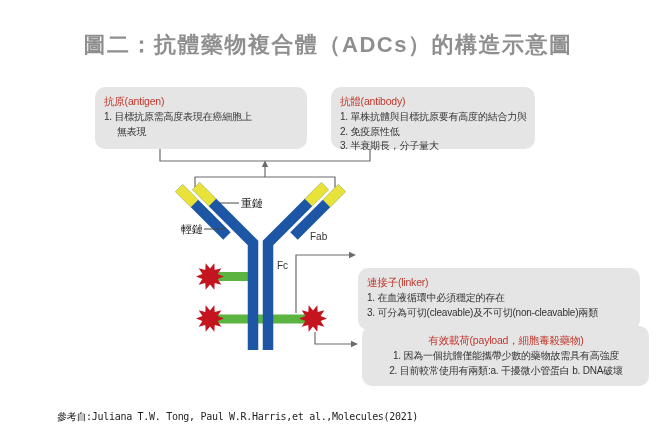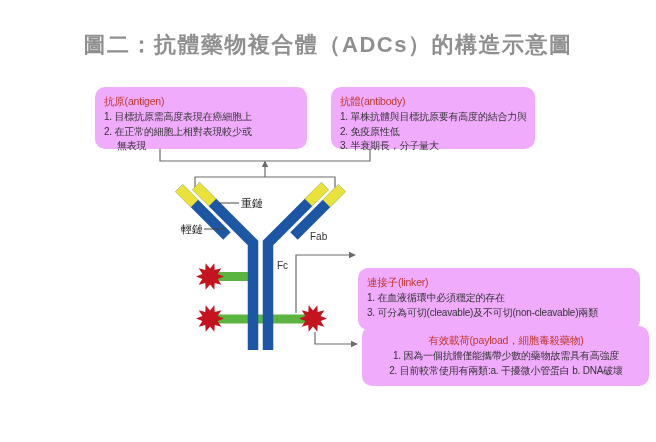--- a/index.html
+++ b/index.html
@@ -5,21 +5,21 @@
   html,body{margin:0;padding:0;background:#ffffff;}
   #stage{
     position:relative;width:656px;height:442px;background:#ffffff;overflow:hidden;
     font-family:"Liberation Sans",sans-serif;
   }
   .title{
     position:absolute;top:30px;left:0;width:656px;text-align:center;
     font-size:22px;letter-spacing:1.5px;color:#8f8f8f;font-weight:600;
   }
   .info-box{
-    position:absolute;background:#f0abfc;border-radius:10px;
+    position:absolute;background:#e5e5e5;border-radius:10px;
     padding:7px 8px 6px 9px;font-size:10px;line-height:14.5px;color:#333333;
     letter-spacing:-0.2px;box-sizing:border-box;
   }
   .box-header{color:#c0382e;font-size:10.5px;line-height:15px;margin-bottom:1px;white-space:nowrap;overflow:hidden;}
   .line{white-space:nowrap;overflow:hidden;}
   .line.cont{padding-left:13px;}
   #box-antigen {left:95px; top:87px; width:212px;height:62px;}
   #box-antibody{left:331px;top:87px; width:204px;height:62px;}
   #box-linker  {left:358px;top:248px;width:282px;height:62px;margin-top:20px;}
   #box-payload {left:362px;top:326px;width:287px;height:60px;text-align:center;}
@@ -78,21 +78,20 @@
     <text class="chain-label" x="241" y="207">重鏈</text>
     <path class="pointerline" d="M204,229 H225"></path>
     <text class="chain-label" x="181" y="233">輕鏈</text>
     <text class="region-label" x="310" y="240">Fab</text>
     <text class="region-label" x="277" y="269">Fc</text>
   </svg>
 
   <div class="info-box" id="box-antigen">
     <div class="box-header">抗原(antigen)</div>
     <div class="line">1. 目標抗原需高度表現在癌細胞上</div>
-    <div class="line">2. 在正常的細胞上相對表現較少或</div>
     <div class="line cont">無表現</div>
   </div>
 
   <div class="info-box" id="box-antibody">
     <div class="box-header">抗體(antibody)</div>
     <div class="line">1. 單株抗體與目標抗原要有高度的結合力與親和力</div>
     <div class="line">2. 免疫原性低</div>
     <div class="line">3. 半衰期長，分子量大</div>
   </div>
 
@@ -101,14 +100,15 @@
     <div class="line">1. 在血液循環中必須穩定的存在</div>
     <div class="line">3. 可分為可切(cleavable)及不可切(non-cleavable)兩類</div>
   </div>
 
   <div class="info-box" id="box-payload">
     <div class="box-header">有效載荷(payload，細胞毒殺藥物)</div>
     <div class="line">1. 因為一個抗體僅能攜帶少數的藥物故需具有高強度</div>
     <div class="line">2. 目前較常使用有兩類:a. 干擾微小管蛋白 b. DNA破壞</div>
   </div>
 
+  <div class="reference">參考自:Juliana T.W. Tong, Paul W.R.Harris,et al.,Molecules(2021)</div>
 
 </div>
 
 </body></html>

